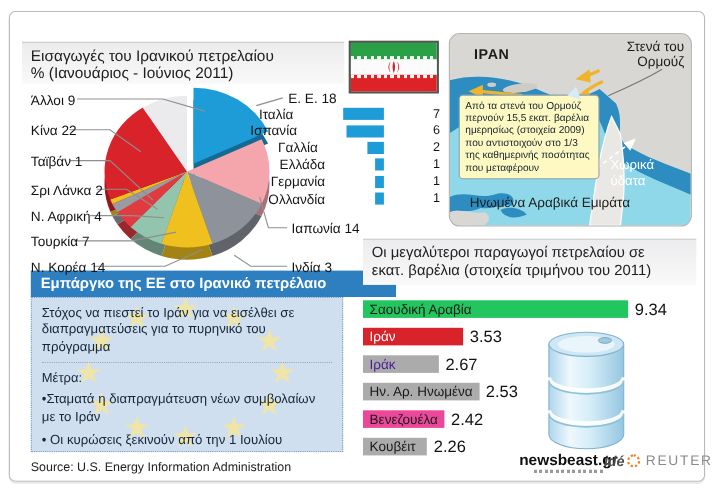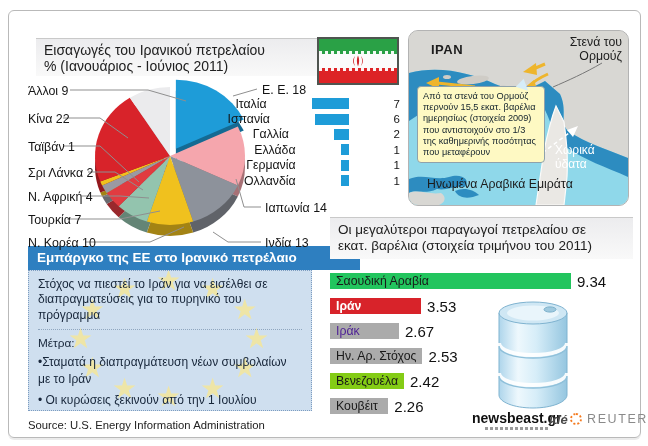--- a/index.html
+++ b/index.html
@@ -1,20 +1,20 @@
 <!DOCTYPE html>
 <html><head>
 <meta charset="utf-8">
 <style>
   html,body{margin:0;padding:0;background:#fff;}
   .stage{position:relative;width:648px;height:446px;background:#fff;overflow:hidden;
          font-family:"Liberation Sans",sans-serif;color:#1a1a1a;}
   .frame{position:absolute;left:8px;top:10px;width:631px;height:426px;border:1px solid #b9b9b9;
          border-radius:6px;box-shadow:0 2px 0 rgba(0,0,0,.08);}
-  .title-box{position:absolute;left:36px;top:38px;width:293px;height:38px;
+  .title-box{position:absolute;left:20px;top:38px;width:293px;height:38px;
              background:linear-gradient(#ececee,#f9f9f9);border-top:1px solid #c9c9c9;
              padding:3px 0 0 8px;box-sizing:border-box;}
   .title-box div{font-size:14px;line-height:16px;color:#202020;}
   .pie-label{position:absolute;font-size:12.4px;color:#141414;white-space:nowrap;}
   #overlay-svg{position:absolute;left:0;top:0;pointer-events:none;}
   
   #eu-bars{position:absolute;left:210px;top:96px;width:190px;}
   .eu-row{display:flex;align-items:center;height:15.4px;gap:40px;}
   .eu-label{width:92px;text-align:right;font-size:12.3px;padding-right:5px;color:#141414;}
   .eu-bar{height:11px;}
@@ -236,38 +236,38 @@
   </div>
   <div id="prod-rows">
       <div class="prod-row">
         <div class="prod-bar" style="min-width: 241px; background: #22c55e;">
           <span style="color: rgb(25, 25, 25);">Σαουδική Αραβία</span>
         </div>
         <span class="prod-val">9.34</span>
       </div>
       <div class="prod-row">
         <div class="prod-bar" style="min-width: 91.0846px; background: rgb(216, 35, 42);">
-          <span style="color: rgb(255, 255, 255); font-weight: bold;">Ιράν</span>
+          <span style="color: rgb(255, 255, 255);">Ιράν</span>
         </div>
         <span class="prod-val">3.53</span>
       </div>
       <div class="prod-row">
         <div class="prod-bar" style="min-width: 68.894px; background: rgb(171, 171, 171);">
           <span style="color: #4c1d95;">Ιράκ</span>
         </div>
         <span class="prod-val">2.67</span>
       </div>
       <div class="prod-row">
         <div class="prod-bar" style="min-width: 65.2816px; background: rgb(171, 171, 171);">
-          <span style="color: rgb(25, 25, 25);">Ην. Αρ. Στόχος</span>
+          <span style="color: rgb(25, 25, 25);">Ην. Αρ. Ηνωμένα</span>
         </div>
         <span class="prod-val">2.53</span>
       </div>
       <div class="prod-row">
-        <div class="prod-bar" style="min-width: 62.4433px; background: #84cc16;">
+        <div class="prod-bar" style="min-width: 62.4433px; background: #ec4899;">
           <span style="color: rgb(25, 25, 25);">Βενεζουέλα</span>
         </div>
         <span class="prod-val">2.42</span>
       </div>
       <div class="prod-row">
         <div class="prod-bar" style="min-width: 58.3148px; background: rgb(171, 171, 171);">
           <span style="color: rgb(25, 25, 25);">Κουβέιτ</span>
         </div>
         <span class="prod-val">2.26</span>
       </div>
@@ -298,17 +298,17 @@
   </div>
   <div class="ide">idé</div>
   <div class="reuters-orb"></div>
   <div class="reuters">REUTERS</div>
 <div class="pie-label" style="left: 28px; top: 84px;">Άλλοι 9</div>
     <div class="pie-label" style="left: 28px; top: 112px;">Κίνα 22</div>
     <div class="pie-label" style="left: 28px; top: 140px;">Ταϊβάν 1</div>
     <div class="pie-label" style="left: 28px; top: 166px;">Σρι Λάνκα 2</div>
     <div class="pie-label" style="left: 28px; top: 190px;">Ν. Αφρική 4</div>
     <div class="pie-label" style="left: 28px; top: 213px;">Τουρκία 7</div>
-    <div class="pie-label" style="left: 28px; top: 236px;">Ν. Κορέα 10</div>
+    <div class="pie-label" style="left: 28px; top: 236px;">Ν. Κορέα 14</div>
     <div class="pie-label" style="left: 262px; top: 83px;">Ε. Ε. 18</div>
     <div class="pie-label" style="left: 265px; top: 201px;">Ιαπωνία 14</div>
-    <div class="pie-label" style="left: 265px; top: 236px;">Ινδία 13</div>
+    <div class="pie-label" style="left: 265px; top: 236px;">Ινδία 3</div>
   </div>
 
 </body></html>

